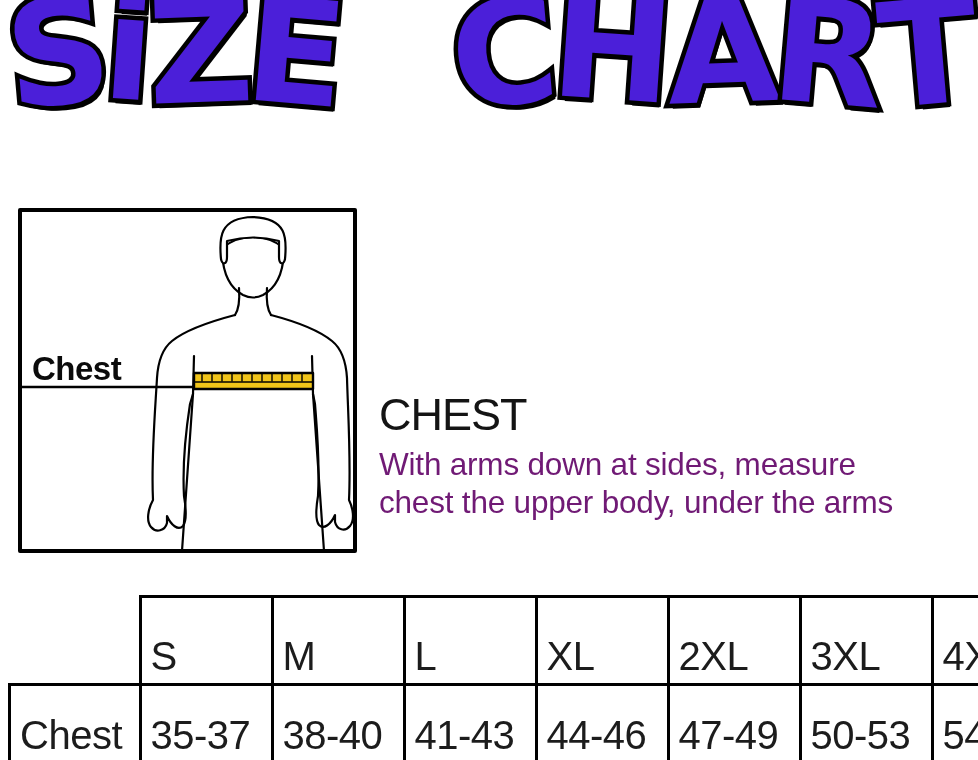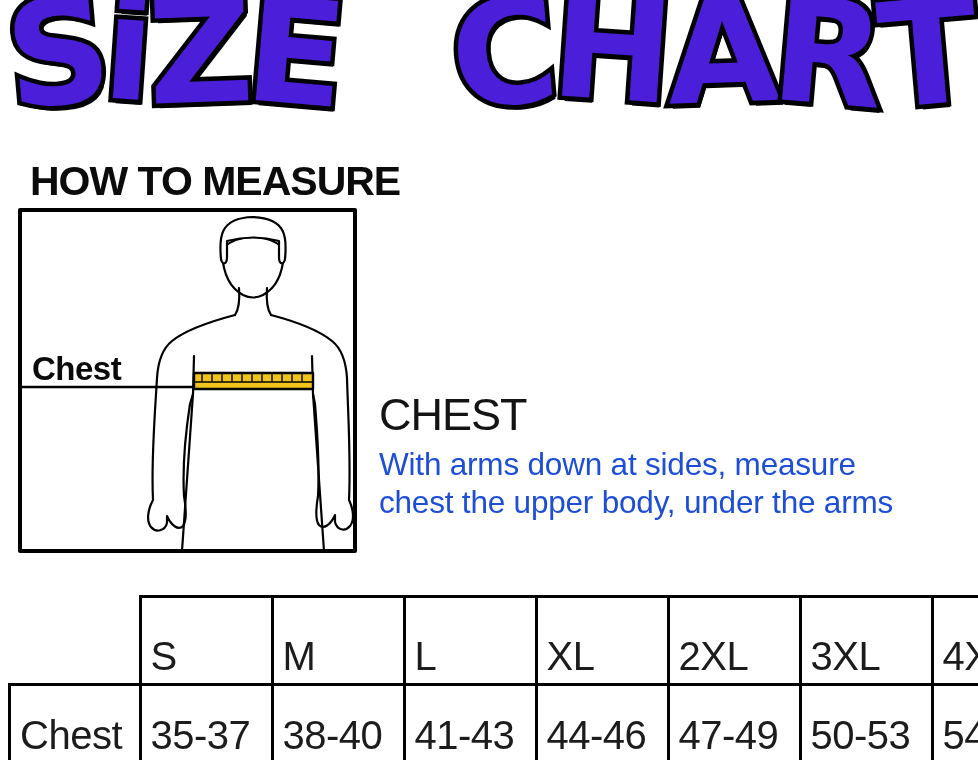--- a/index.html
+++ b/index.html
@@ -33,21 +33,21 @@
   .how-heading{
     position:absolute;left:30px;top:161px;
     font-size:41px;font-weight:bold;letter-spacing:-1px;line-height:1;color:#0b0b0b;
   }
   .chest-heading{
     position:absolute;left:379px;top:392px;
     font-size:45px;font-weight:normal;letter-spacing:-1px;line-height:1;color:#141414;
   }
   .chest-desc{
     position:absolute;left:379px;top:446px;width:596px;
-    font-size:31.5px;line-height:37.5px;color:#1d4ed8;letter-spacing:-0.2px;
+    font-size:31.5px;line-height:37.5px;color:#701a75;letter-spacing:-0.2px;
   }
 
   
   .figure-box{position:absolute;left:18px;top:208px;width:339px;height:345px;}
   .figure-box svg{display:block;width:100%;height:100%;}
 
   
   .size-table{
     position:absolute;left:8px;top:595px;
     border-collapse:collapse;table-layout:fixed;width:960px;
@@ -64,21 +64,20 @@
 </head>
 <body>
 
 <div class="canvas">
 
   <div class="title-row">
     <span class="bubble-word"><span>S</span><span>i</span><span>Z</span><span>E</span></span>
     <span class="bubble-word"><span>C</span><span>H</span><span>A</span><span>R</span><span>T</span></span>
   </div>
 
-  <div class="how-heading">HOW TO MEASURE</div>
 
   <div class="figure-box">
     <svg viewBox="0 0 339 345" fill="none" stroke="#000" stroke-width="2.2" stroke-linecap="round" stroke-linejoin="round">
 
       <rect x="2" y="2" width="335" height="341" stroke-width="4"></rect>
 
       <path d="M204 40 C204 66 212 80 225 87 Q235 92 245 87 C258 80 266 66 266 40 Q252 29 235 29 Q218 29 204 40 Z" fill="#fff"></path>
 
       <path d="M221 80 C222 94 221 101 217 107"></path>
       <path d="M249 80 C248 94 249 101 253 107"></path>

